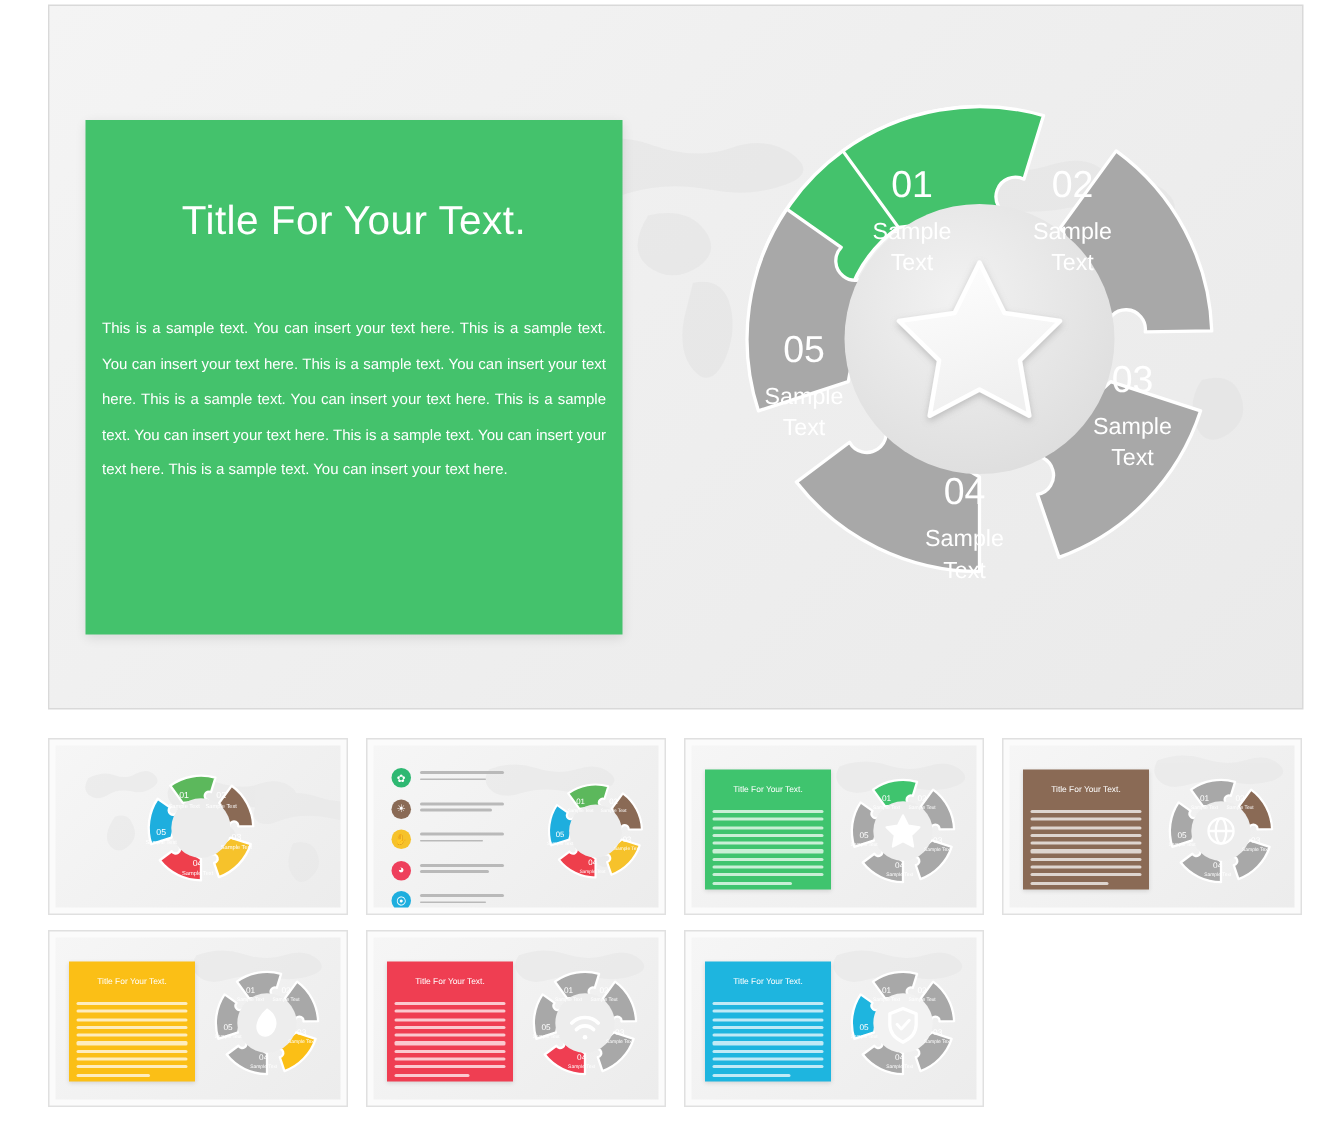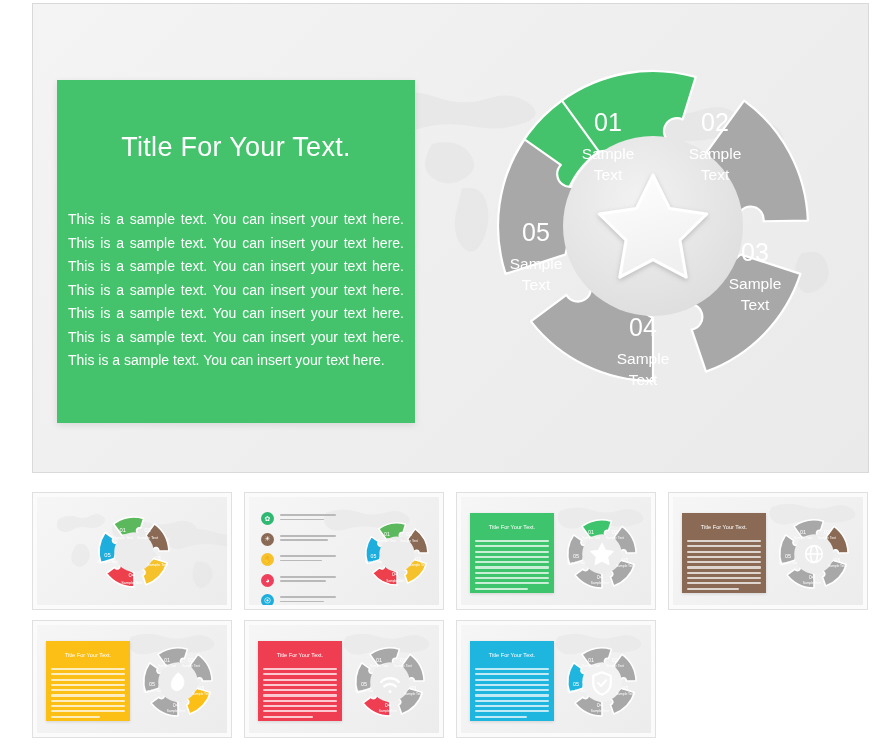--- a/index.html
+++ b/index.html
@@ -35,21 +35,21 @@
     position:absolute;left:0;right:0;top:52px;
     text-align:center;
     color:#ffffff;
     font-size:27px;
     font-weight:300;
     letter-spacing:.3px;
   }
   .panel-body{
     position:absolute;left:11px;right:11px;top:128px;
     color:#ffffff;
-    font-size:14px;
+    font-size:10px;
     line-height:23.5px;
     text-align:justify;
     font-weight:400;
   }
 
   
   .wheel-wrap{
     position:absolute;left:420px;top:22px;width:400px;height:400px;
   }
   .wheel-wrap svg{display:block;width:400px;height:400px;overflow:visible;}

